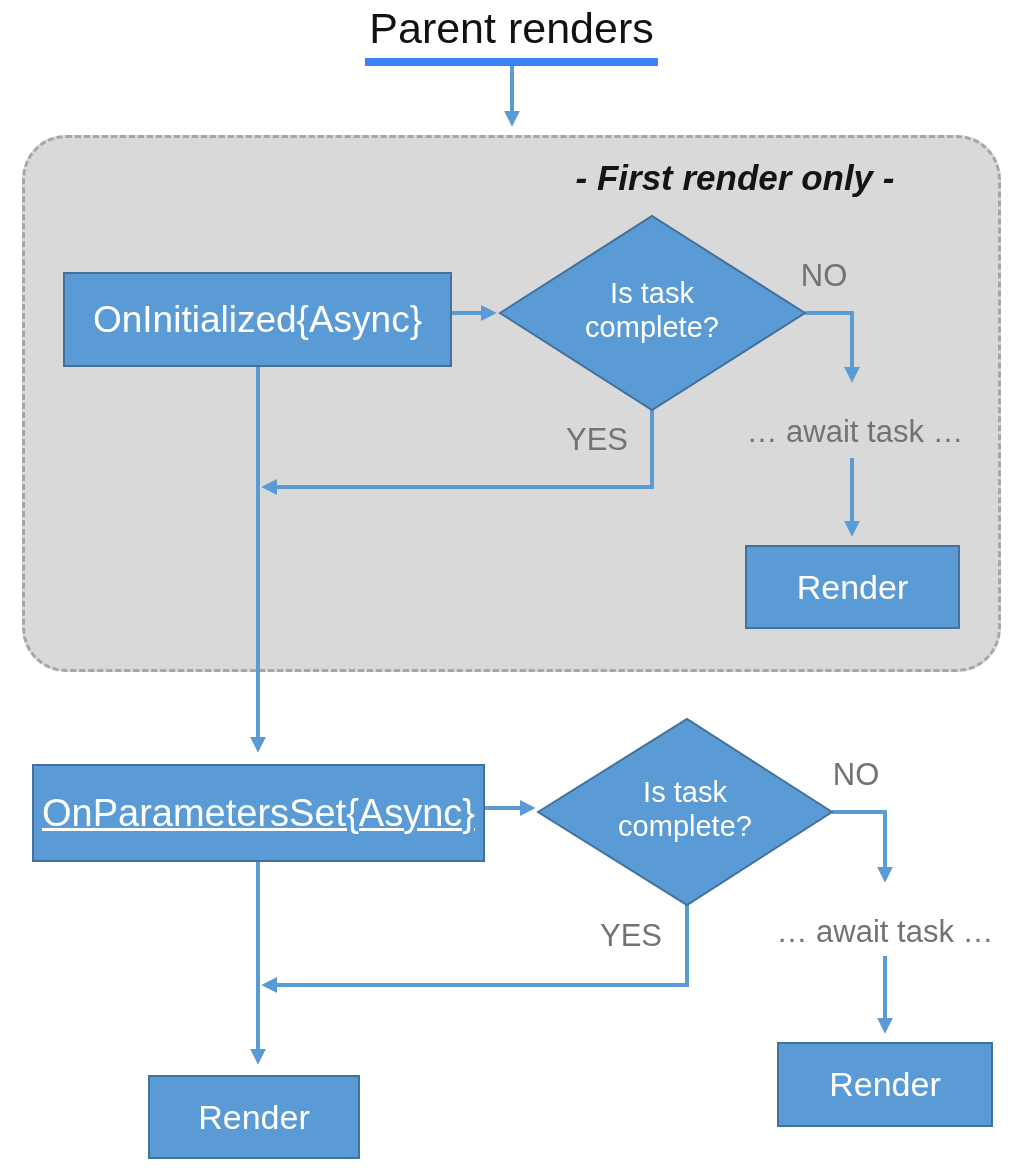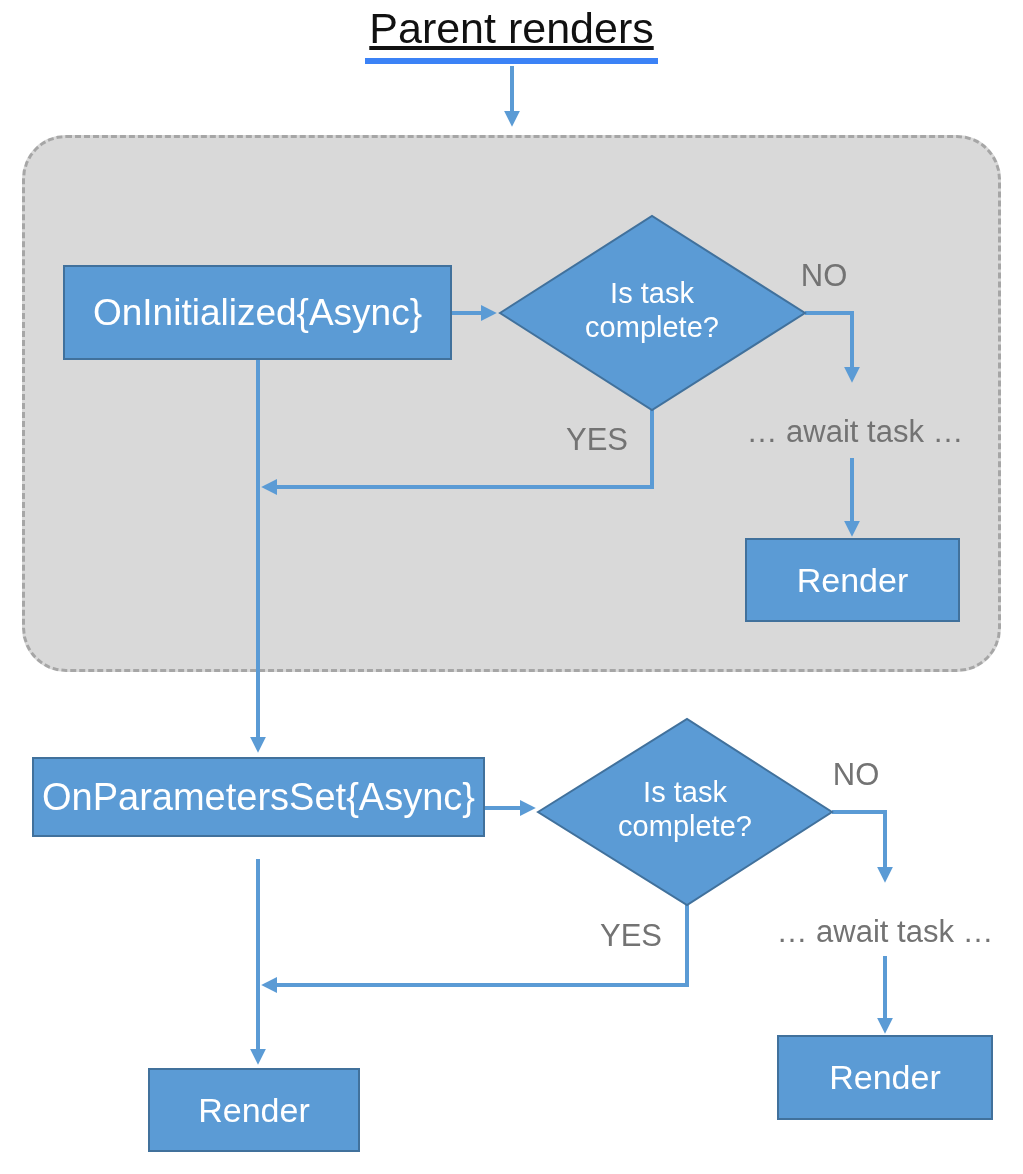--- a/index.html
+++ b/index.html
@@ -12,42 +12,42 @@
   }
   .abs{position:absolute;box-sizing:border-box;}
   .title{
     left:0;top:4px;width:1023px;
     text-align:center;
     font-size:43px;color:#111;
     letter-spacing:0px;
   }
   .title span{
     display:inline-block;
-    border-bottom:6px solid #3b82f6;
+    border-bottom:8px solid #3b82f6;
     padding:0 4px 5px 4px;
-    text-decoration:underline;
   }
   .group-box{
     left:22px;top:135px;width:979px;height:537px;
     background:#d9d9d9;
     border:3px dashed #a6a6a6;
     border-radius:44px;
   }
   .group-label{
     left:480px;top:158px;width:510px;
     text-align:center;
     font-size:35px;font-weight:bold;font-style:italic;
     color:#141414;
   }
   .node{
     background:#5b9bd5;
     border:2px solid #41719c;
     color:#ffffff;
     display:flex;align-items:center;justify-content:center;
     text-align:center;
+    margin-top:7px;
   }
   .diamond-label{
     color:#ffffff;
     text-align:center;
     font-size:29px;line-height:34px;
     white-space:pre-line;
   }
   .lbl{
     color:#737373;
     text-align:center;
@@ -59,20 +59,21 @@
 </head>
 <body>
 
 <div class="canvas">
 
   <div class="abs title">
     <span>Parent renders</span>
   </div>
 
   <div class="abs group-box"></div>
+  <div class="abs group-label">- First render only -</div>
 
   <svg class="abs wires" width="1023" height="1174" viewBox="0 0 1023 1174">
     <defs>
       <marker id="ah" viewBox="0 0 10 10" refX="2" refY="5" markerWidth="4" markerHeight="4" orient="auto">
         <path d="M0,0 L10,5 L0,10 Z" fill="#5b9bd5"></path>
       </marker>
     </defs>
 
     <path d="M512,66 L512,114" fill="none" stroke="#5b9bd5" stroke-width="4" marker-end="url(#ah)"></path>
 
@@ -106,21 +107,21 @@
 complete?</div>
 
   <div class="abs lbl" style="left:774px;top:258px;width:100px;">NO</div>
 
   <div class="abs lbl" style="left:547px;top:422px;width:100px;">YES</div>
 
   <div class="abs lbl" style="left:730px;top:414px;width:250px;">… await task …</div>
 
   <div class="abs node" style="left:745px;top:538px;width:215px;height:84px;font-size:34px;">Render</div>
 
-  <div class="abs node" style="left:32px;top:757px;width:453px;height:80px;font-size:38px;">OnParametersSet{Async}</div>
+  <div class="abs node" style="left:32px;top:757px;width:453px;height:98px;font-size:38px;text-decoration:underline;">OnParametersSet{Async}</div>
 
   <div class="abs diamond-label" style="left:585px;top:775px;width:200px;">Is task
 complete?</div>
 
   <div class="abs lbl" style="left:806px;top:757px;width:100px;">NO</div>
 
   <div class="abs lbl" style="left:581px;top:918px;width:100px;">YES</div>
 
   <div class="abs lbl" style="left:760px;top:914px;width:250px;">… await task …</div>
 

